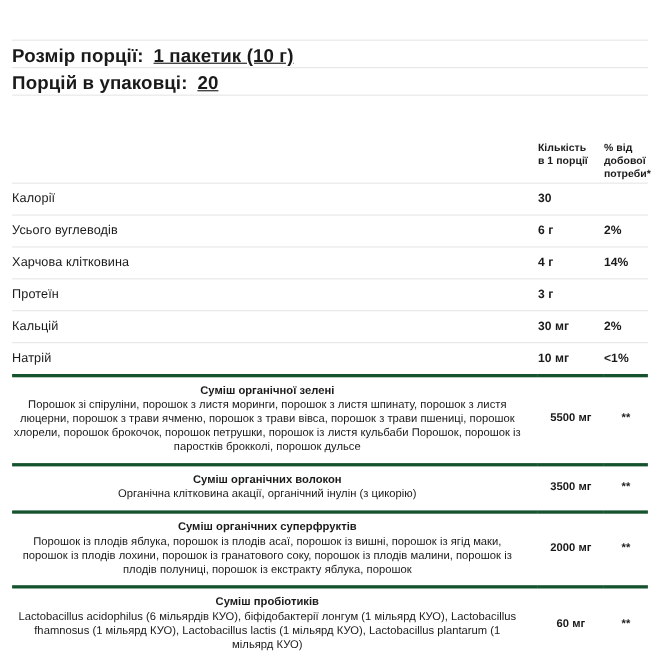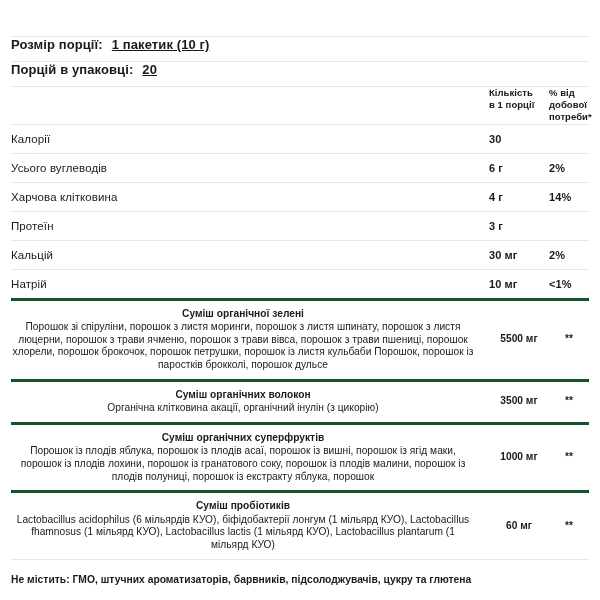--- a/index.html
+++ b/index.html
@@ -23,36 +23,37 @@
 
   .rule {
     height: 1px;
     background: #e6e6e6;
     width: 100%;
   }
 
   
   .serving-row {
     display: flex;
-    align-items: flex-start;
-    font-size: 13px;
+    align-items: flex-end;
+    font-size: 17px;
     font-weight: bold;
     letter-spacing: .1px;
     height: 24px;
   }
   .serving-row .sv-label { margin-right: 9px; }
   .serving-row .sv-value { font-weight: bold; text-decoration: underline; }
 
   .spacer-top { height: 36px; }
 
   
   table.facts {
     width: 100%;
     border-collapse: collapse;
     table-layout: fixed;
+    margin-top: 42px;
   }
   table.facts td, table.facts th {
     text-align: left;
     vertical-align: top;
     padding: 0;
   }
 
   col.c-name  { width: 478px; }
   col.c-amt   { width: 60px; }
   col.c-dv    { width: 40px; }
@@ -211,21 +212,21 @@
           <span class="blend-ings">Органічна клітковина акації, органічний інулін (з цикорію)</span>
         </td>
         <td class="b-amt">3500 мг</td>
         <td class="b-dv">**</td>
       </tr>
       <tr class="brow">
         <td class="b-name">
           <span class="blend-title">Суміш органічних суперфруктів</span>
           <span class="blend-ings">Порошок із плодів яблука, порошок із плодів асаї, порошок із вишні, порошок із ягід маки, порошок із плодів лохини, порошок із гранатового соку, порошок із плодів малини, порошок із плодів полуниці, порошок із екстракту яблука, порошок</span>
         </td>
-        <td class="b-amt">1000 мг</td>
+        <td class="b-amt">2000 мг</td>
         <td class="b-dv">**</td>
       </tr>
       <tr class="brow">
         <td class="b-name">
           <span class="blend-title">Суміш пробіотиків</span>
           <span class="blend-ings">Lactobacillus acidophilus (6 мільярдів КУО), біфідобактерії лонгум (1 мільярд КУО), Lactobacillus fhamnosus (1 мільярд КУО), Lactobacillus lactis (1 мільярд КУО), Lactobacillus plantarum (1 мільярд КУО)</span>
         </td>
         <td class="b-amt">60 мг</td>
         <td class="b-dv">**</td>
       </tr>

